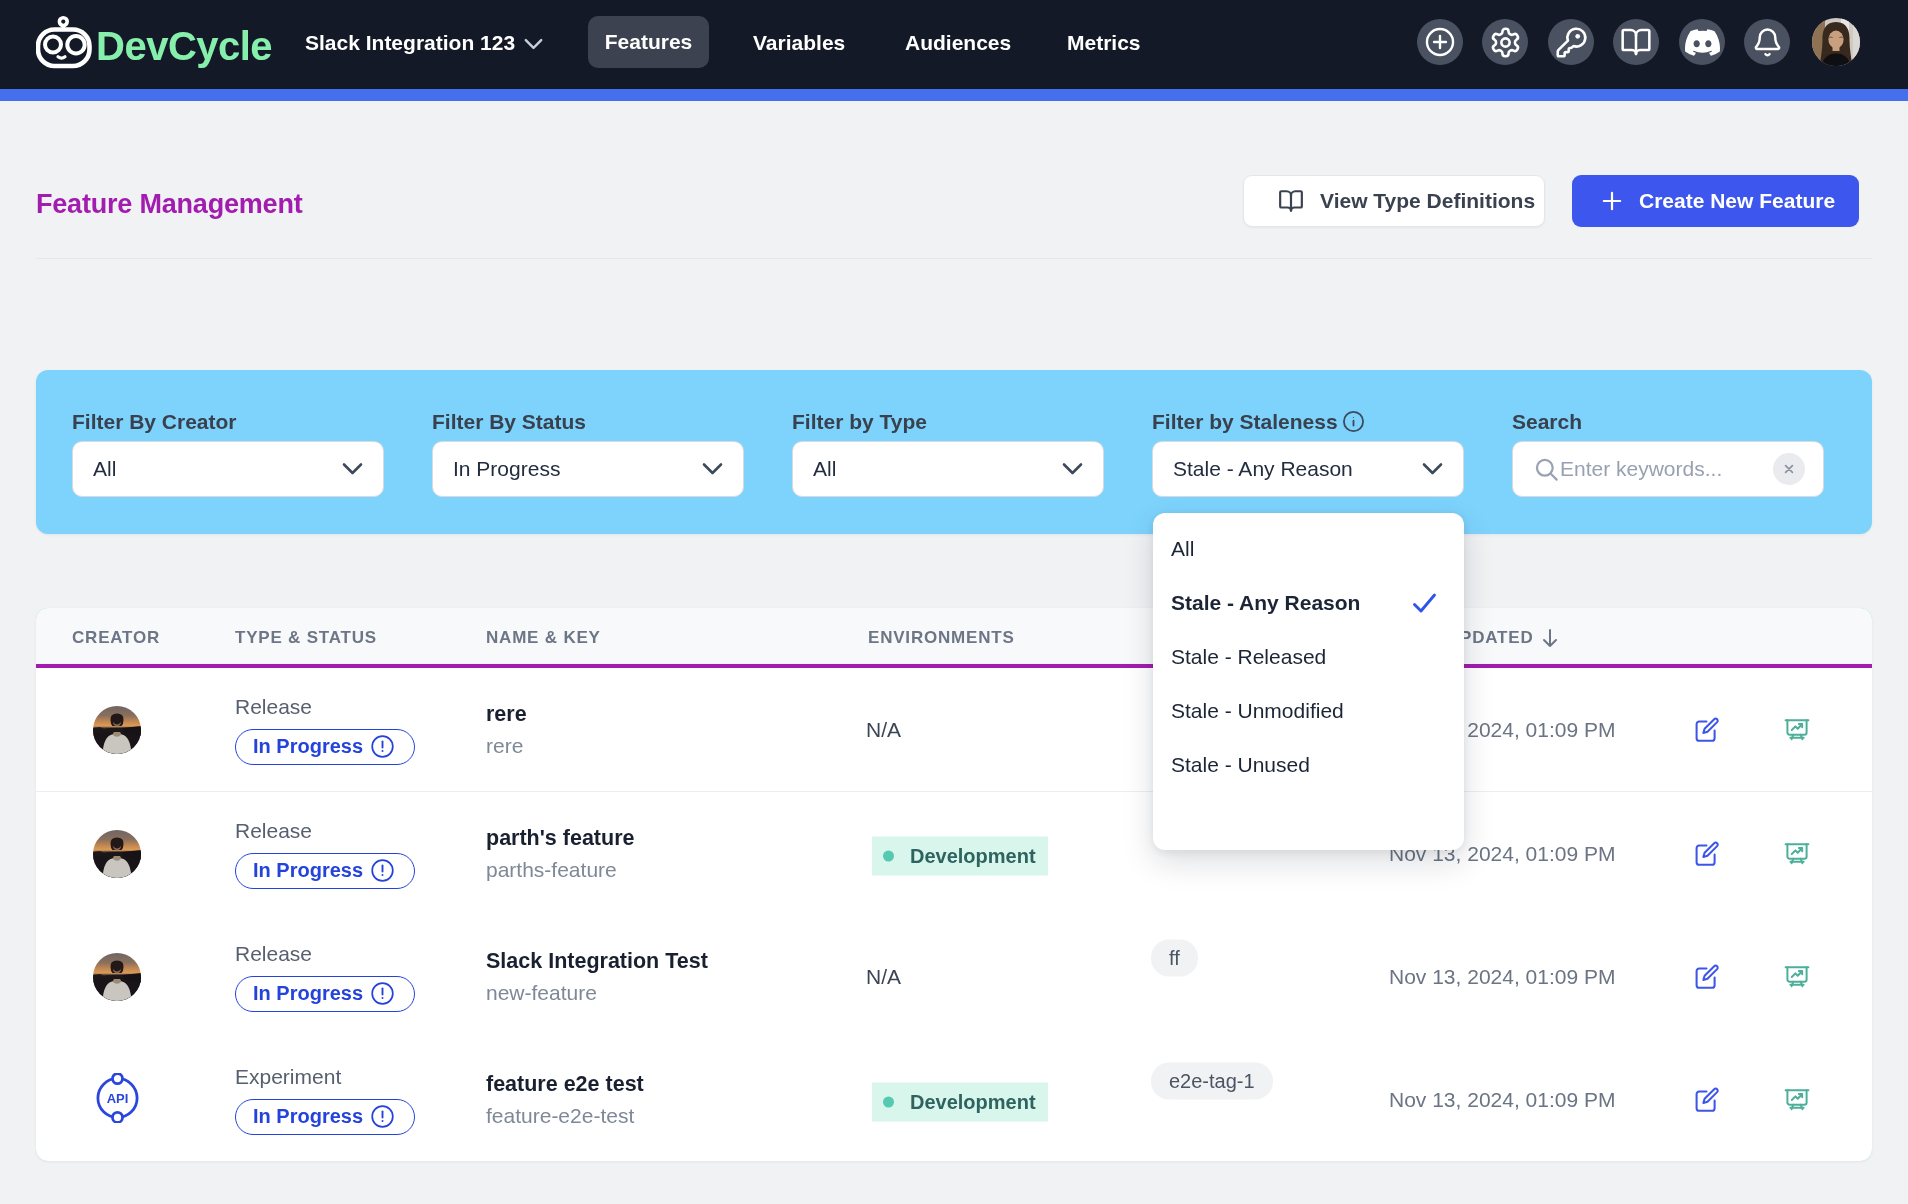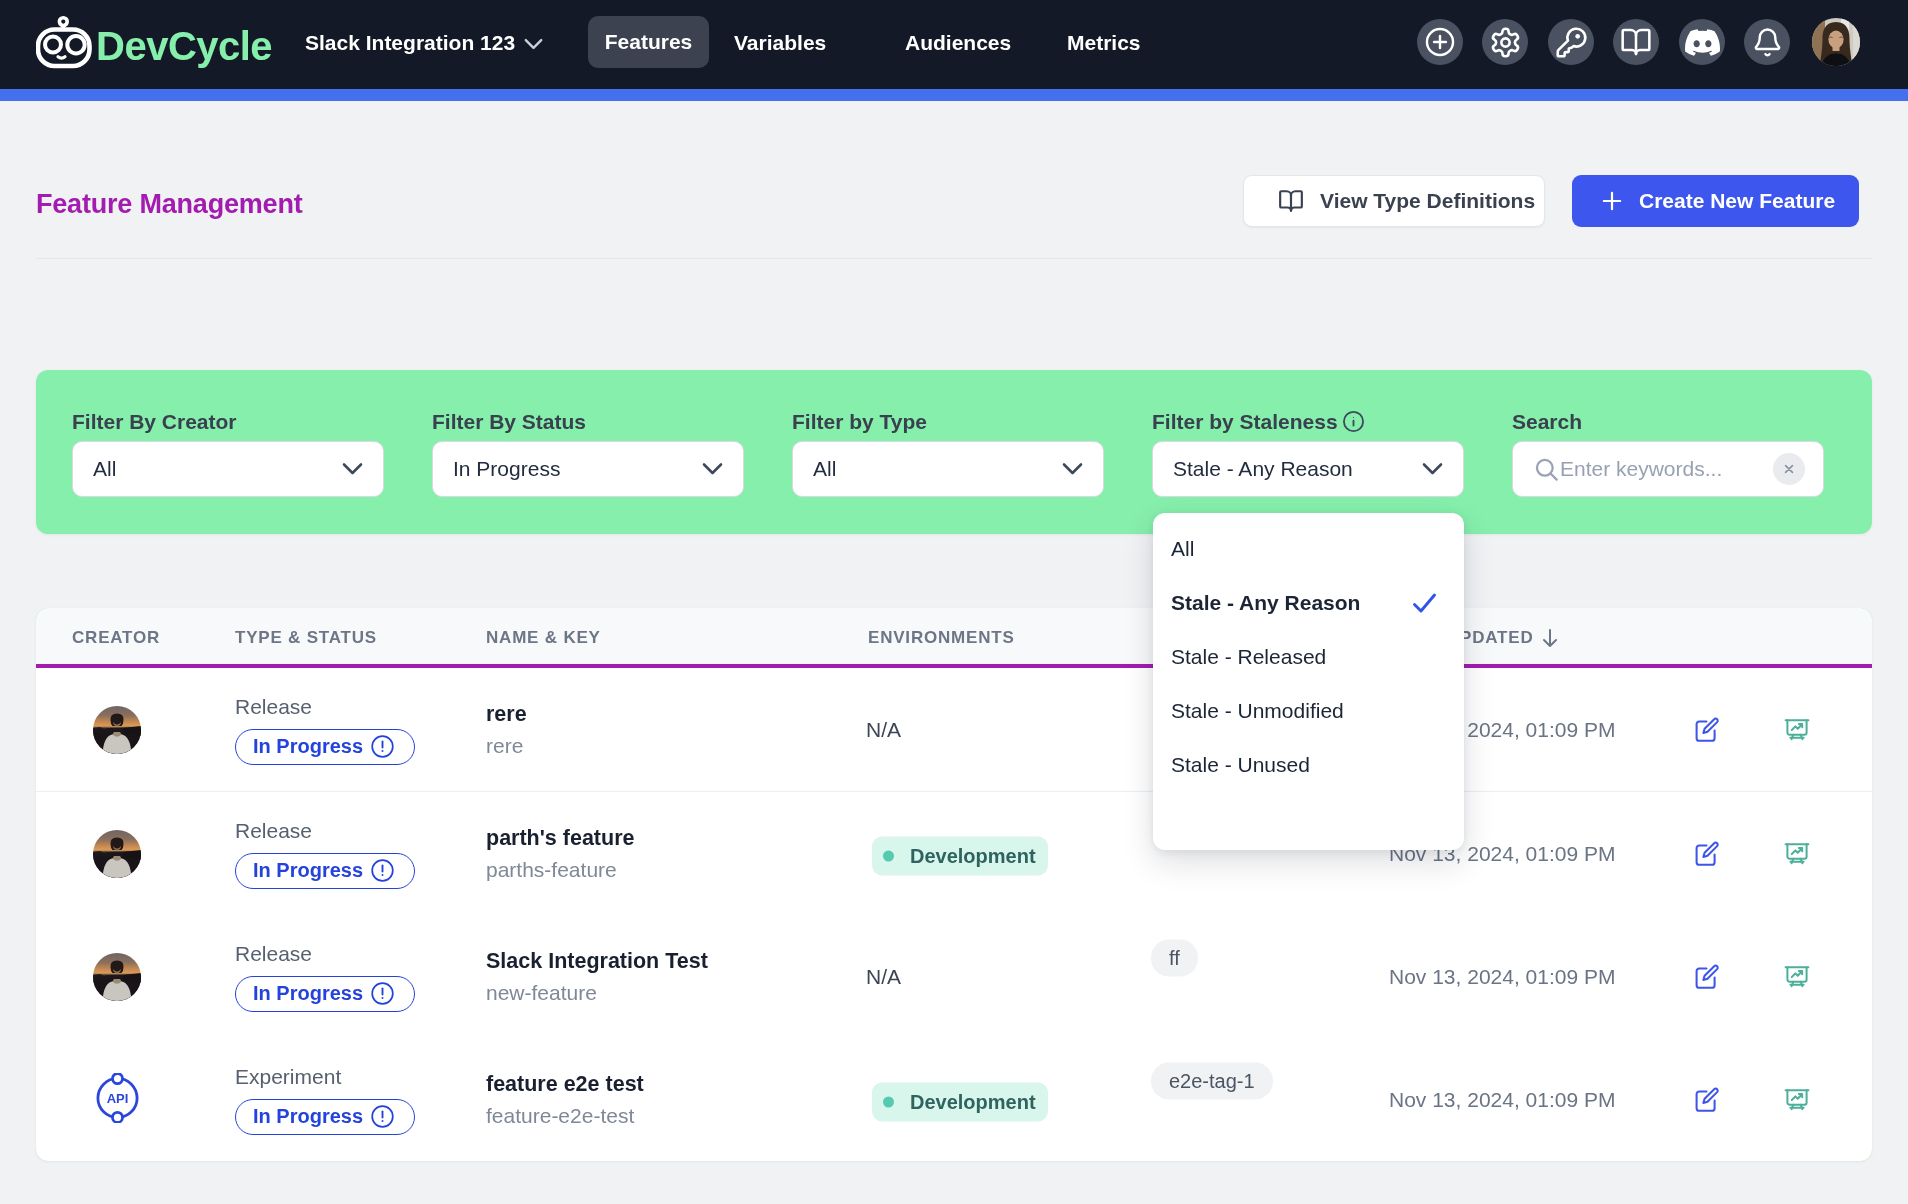--- a/index.html
+++ b/index.html
@@ -18,41 +18,41 @@
 .avatar-nav { position:absolute; top:18px; left:1812px; width:48px; height:48px; border-radius:50%; overflow:hidden; }
 
 
 h1.pagetitle { position:absolute; left:36px; top:189px; font-size:27px; font-weight:bold; color:#a21caf; letter-spacing:-0.2px; }
 .btn { position:absolute; top:175px; height:52px; border-radius:9px; display:flex; align-items:center; font-size:21px; font-weight:600; }
 .btn-white { left:1243px; width:302px; background:#fff; border:1px solid #e4e6ea; color:#3a4250; box-shadow:0 1px 2px rgba(16,24,40,.05); }
 .btn-blue { left:1572px; width:287px; background:#3d57ee; color:#fff; }
 .hr1 { position:absolute; left:36px; top:258px; width:1836px; height:1px; background:#e5e7ea; }
 
 
-.card { position:absolute; background:#86efac; border-radius:12px; box-shadow:0 1px 3px rgba(16,24,40,.06); }
+.card { position:absolute; background:#7dd3fc; border-radius:12px; box-shadow:0 1px 3px rgba(16,24,40,.06); }
 .filtercard { left:36px; top:370px; width:1836px; height:164px; }
 .fgroup { position:absolute; top:0; width:312px; }
 .flabel { position:absolute; top:40px; white-space:nowrap; font-size:21px; font-weight:600; color:#39414f; }
 .fctrl { position:absolute; top:71px; width:312px; height:56px; border:1px solid #d6dae1; border-radius:10px; background:#fff; display:flex; align-items:center; font-size:21px; color:#232d40; }
 .fctrl .val { margin-left:20px; }
 .chev { position:absolute; right:20px; top:50%; transform:translateY(-50%); }
 
 
 .tablecard { left:36px; top:608px; width:1836px; height:553px; overflow:hidden; }
 .thead { position:absolute; left:0; top:0; width:1836px; height:60px; background:#f8f9fa; border-bottom:4px solid #a21caf; }
 .th { position:absolute; top:0; height:60px; display:flex; align-items:center; font-size:17px; font-weight:bold; color:#6d7686; letter-spacing:0.8px; }
 .trow { position:absolute; left:0; width:1836px; height:124px; border-bottom:1px solid #eceef1; background:#fff; }
 .cell { position:absolute; top:50%; transform:translateY(-50%); }
 .typename { font-size:21px; color:#57606f; margin-bottom:10px; }
 .badge { width:180px; height:36px; border:1.6px solid #2443dc; border-radius:18px; color:#2443dc; display:flex; align-items:center; font-size:20px; font-weight:600; padding:0 20px 0 17px; }
 .badge svg { margin-left:auto; }
 .fname { font-size:21.5px; font-weight:bold; color:#19202f; line-height:26px; margin-bottom:6px; }
 .fkey { font-size:21px; color:#7e8897; line-height:26px; }
 .na { font-size:21px; color:#3c4553; }
-.envpill { height:39px; background:#d9f6ec; border-radius:10px; display:flex; align-items:center; padding:0 12px 0 11px; }
+.envpill { height:39px; background:#d9f6ec; border-radius:0; display:flex; align-items:center; padding:0 12px 0 11px; }
 .envpill .dot { width:11px; height:11px; border-radius:50%; background:#56cab1; margin-right:16px; }
 .envpill .envtxt { font-size:20px; font-weight:600; color:#2e6360; }
 .tagpill { height:37px; background:#f1f2f4; border-radius:18px; display:flex; align-items:center; padding:0 18px; font-size:20px; color:#4b5463; }
 .datetxt { font-size:21px; color:#6a7484; }
 .rowavatar { width:48px; height:48px; border-radius:50%; overflow:hidden; }
 
 
 .dropdown { position:absolute; left:1153px; top:513px; width:311px; height:337px; background:#fff; border-radius:12px; box-shadow:0 12px 32px rgba(16,24,40,.14), 0 2px 8px rgba(16,24,40,.08); z-index:50; padding-top:9px; }
 .ditem { height:54px; display:flex; align-items:center; padding:0 18px; font-size:21px; color:#1b2536; }
 .ditem.sel { font-weight:bold; }
@@ -69,21 +69,21 @@
     <circle cx="17" cy="31.5" r="8" stroke-width="4"></circle>
     <circle cx="40" cy="31.8" r="8.7" stroke-width="4"></circle>
     <path d="M22 43.8 Q25.5 46.6 29 43.8" stroke-width="3.2" stroke-linecap="round"></path>
   </svg>
   <span class="brand">DevCycle</span>
   <span class="proj">Slack Integration 123</span>
   <svg class="abs" style="left:524px;top:38px" width="19" height="12" viewBox="0 0 22 14" fill="none" stroke="#c9cfd9" stroke-width="2.8" stroke-linecap="round" stroke-linejoin="round">
       <path d="M2 2.5 L11 11.5 L20 2.5"></path>
     </svg>
   <div class="tab">Features</div>
-  <span class="navlink" style="left:734px">Variables</span>
+  <span class="navlink" style="left:753px">Variables</span>
   <span class="navlink" style="left:905px">Audiences</span>
   <span class="navlink" style="left:1067px">Metrics</span>
 
   <div class="circ" style="left:1417px">
     <svg width="34" height="34" viewBox="0 0 24 24" fill="none" stroke="#fff" stroke-width="1.7" stroke-linecap="round">
         <circle cx="12" cy="12" r="9.2"></circle>
         <path d="M7.8 12h8.4M12 7.8v8.4"></path>
       </svg>
   </div>
   <div class="circ" style="left:1482px">

